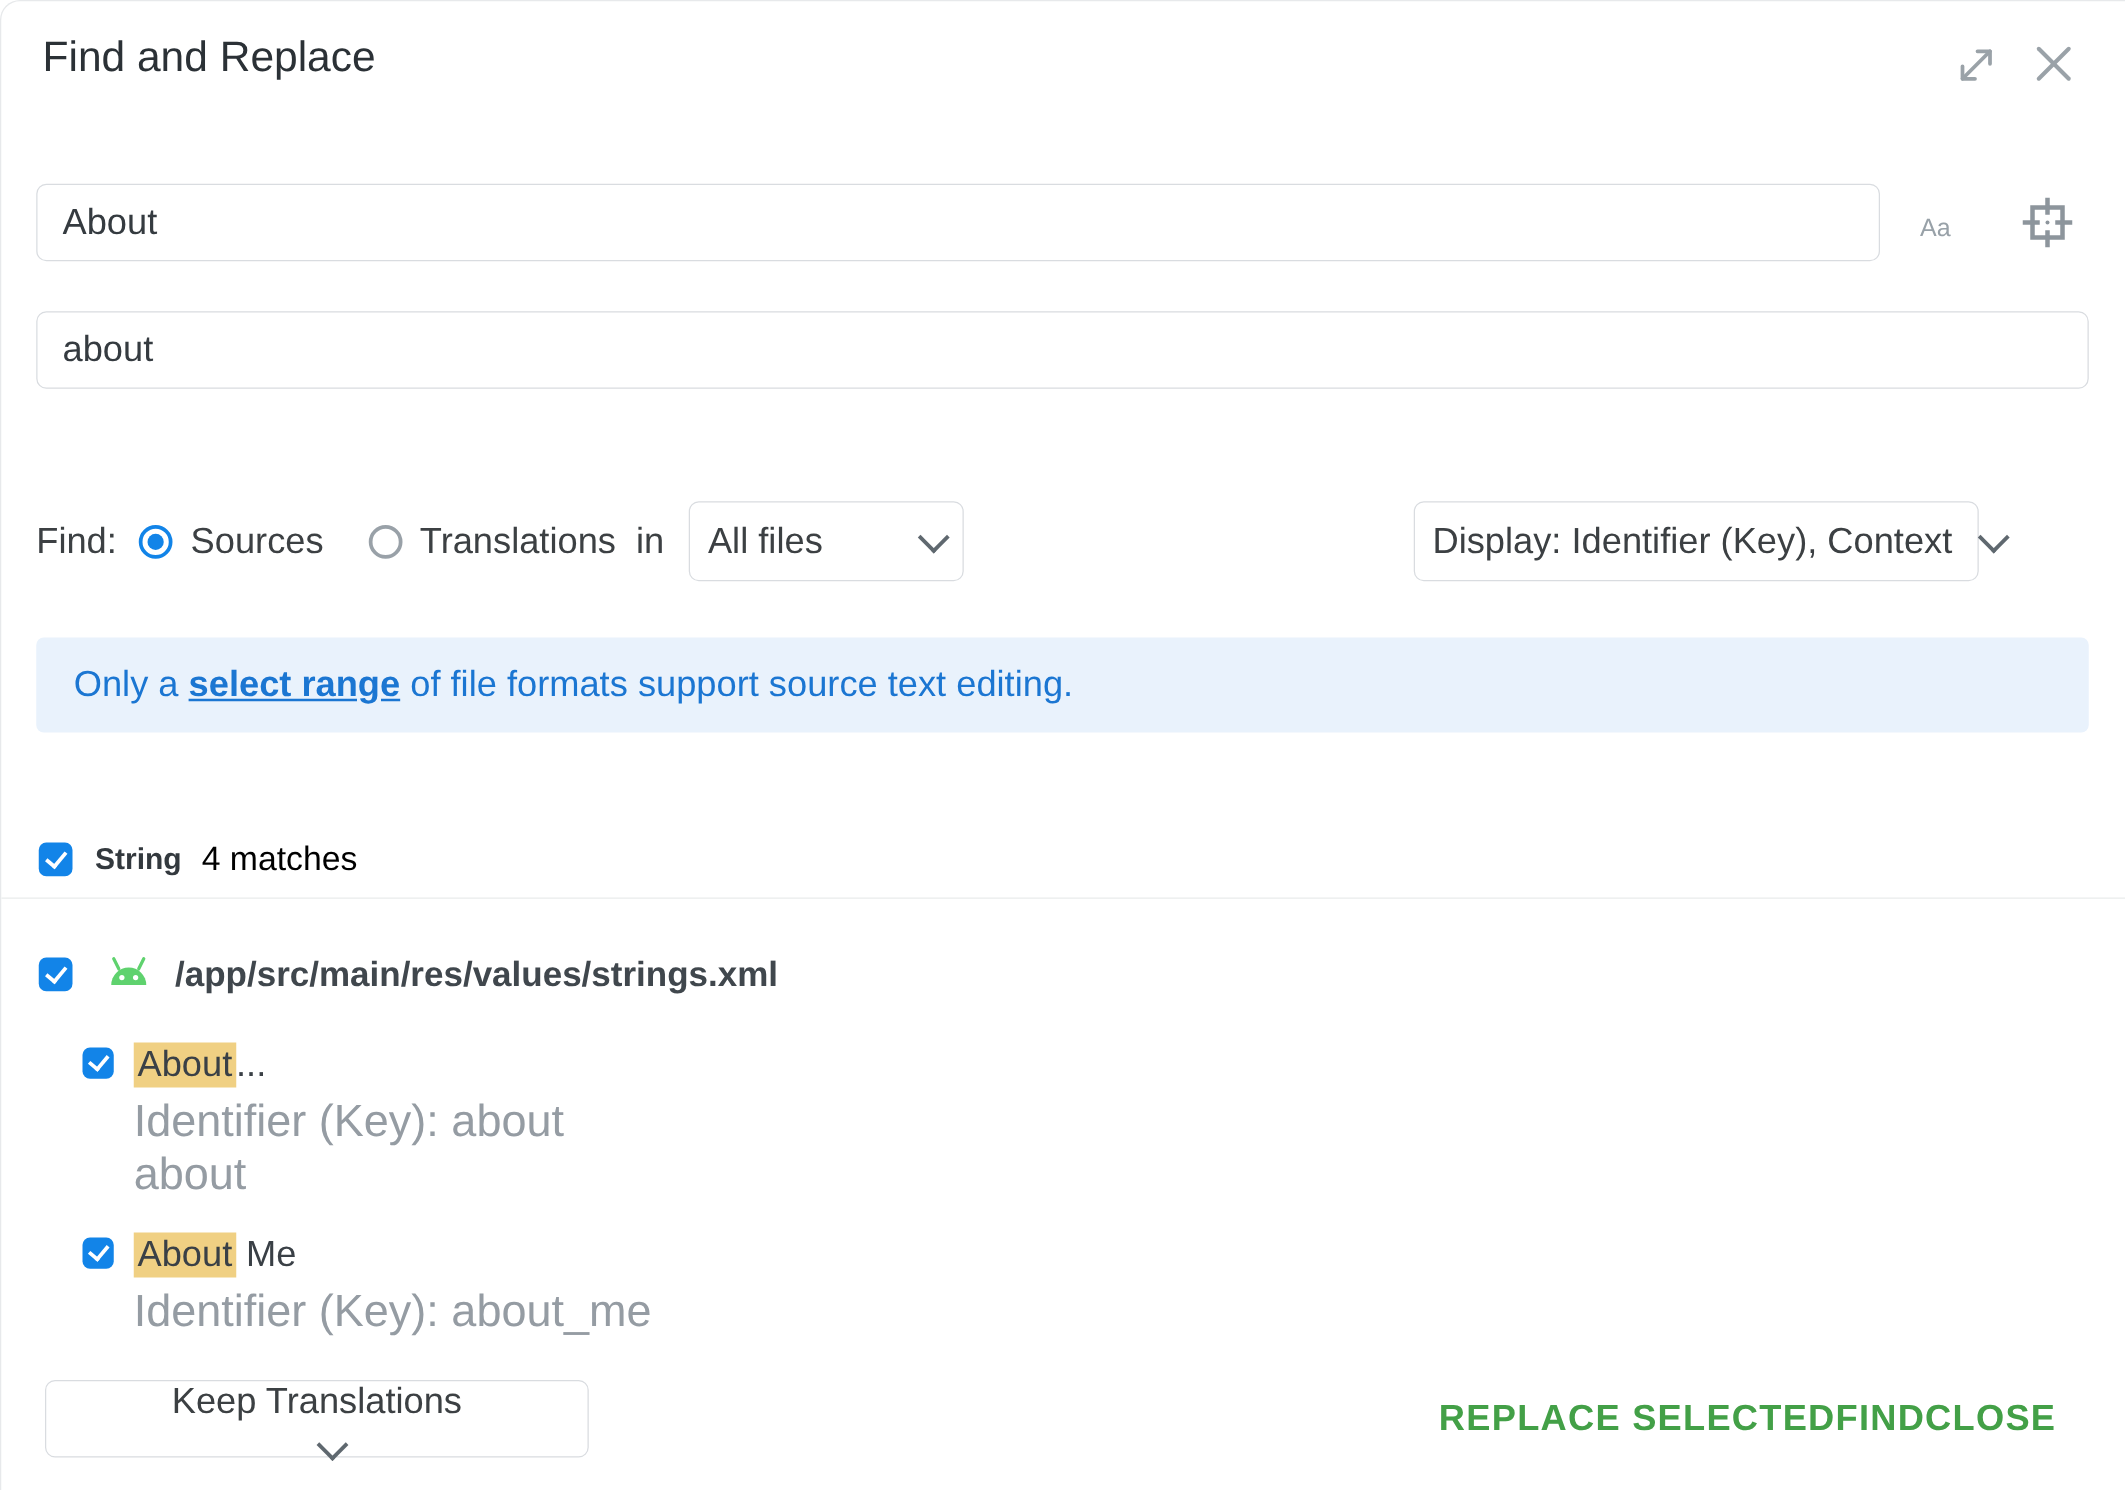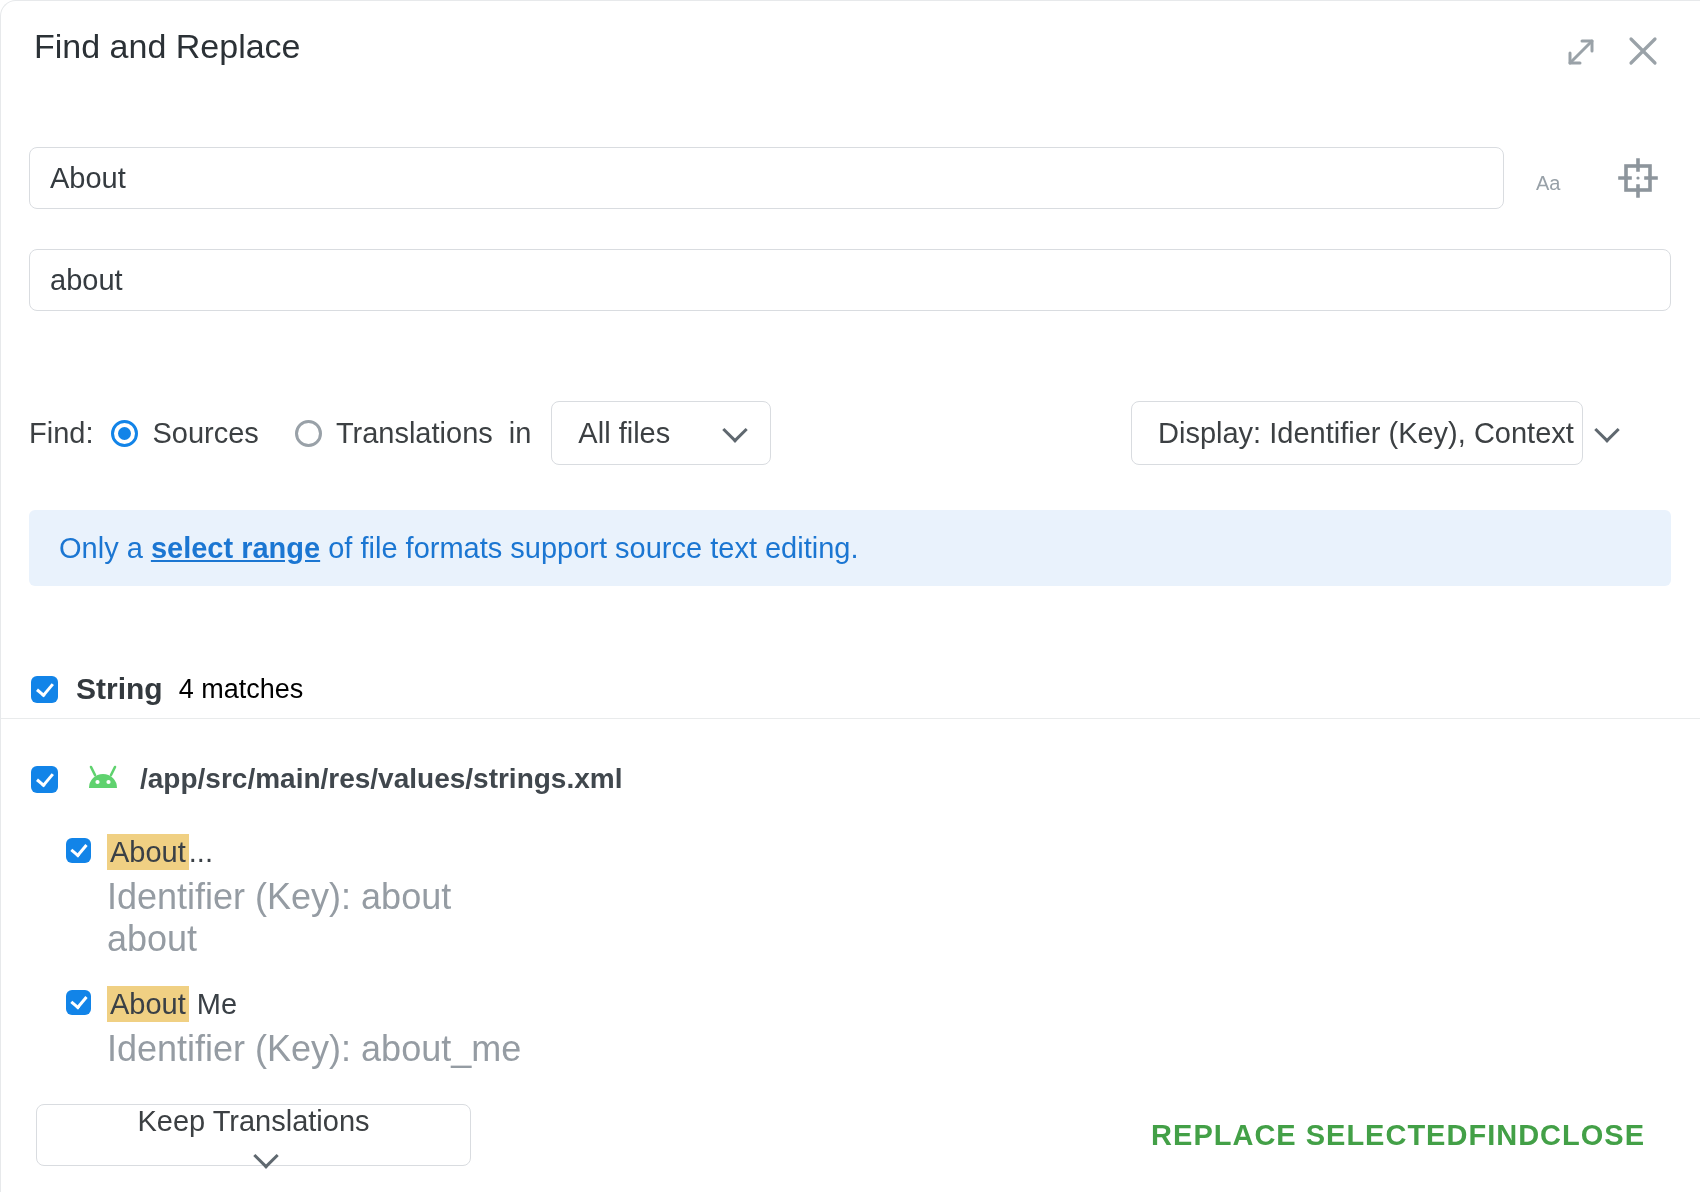--- a/index.html
+++ b/index.html
@@ -27,37 +27,37 @@
   .radio{width:27px;height:27px;border-radius:50%;box-sizing:border-box;position:relative;margin-right:14px;cursor:pointer;flex:none;}
   .radio.on{border:3px solid #1284e8;}
   .radio.on::after{content:"";position:absolute;left:4px;top:4px;width:13px;height:13px;border-radius:50%;background:#1284e8;}
   .radio.off{border:3px solid #99a1a8;}
   .radio-label{font-size:29px;color:#3c4043;}
   .lbl-sources{margin-right:36px;}
   .lbl-translations{margin-right:16px;}
   .in-label{font-size:29px;color:#3c4043;margin-right:20px;}
 
   .select-box{box-sizing:border-box;height:64px;border:1px solid #d9dce0;border-radius:8px;background:#fff;
-              display:flex;align-items:center;justify-content:space-between;padding:0 26px;cursor:pointer;}
+              display:flex;align-items:center;justify-content:space-between;padding:0 14px;cursor:pointer;}
   .select-box .val{font-size:29px;color:#3c4043;white-space:nowrap;}
   .chev{width:15px;height:15px;border-right:3px solid #5f686f;border-bottom:3px solid #5f686f;
         transform:rotate(45deg);margin-top:-7px;flex:none;margin-left:24px;}
   .scope-select{width:220px;}
   .display-select{position:absolute;left:1130px;top:400px;width:452px;}
 
   .banner{position:absolute;left:28px;top:509px;width:1642px;height:76px;background:#e9f2fc;border-radius:6px;
           display:flex;align-items:center;box-sizing:border-box;padding:0 30px;font-size:29px;color:#1b76d2;}
   .banner a{color:#1b76d2;font-weight:700;text-decoration:underline;cursor:pointer;}
 
   .checkbox{width:27px;height:27px;background:#1284e8;border-radius:6px;position:relative;cursor:pointer;flex:none;}
   .checkbox::after{content:"";position:absolute;left:9px;top:4px;width:7px;height:13px;
                    border:solid #fff;border-width:0 3px 3px 0;transform:rotate(40deg);}
 
   .group-row{position:absolute;left:30px;top:671px;display:flex;align-items:center;}
-  .group-label{font-size:30px;font-weight:700;color:#33393e;margin-left:18px;}
+  .group-label{font-size:24px;font-weight:700;color:#33393e;margin-left:18px;}
   .group-count{font-size:27px;color:#000000;margin-left:16px;}
 
   .divider{position:absolute;left:0;top:717px;width:1700px;height:1px;background:#e9ebec;}
 
   .file-row{position:absolute;left:30px;top:761px;display:flex;align-items:center;}
   .android-icon{margin-left:27px;flex:none;}
   .file-path{font-size:28px;font-weight:700;color:#40474d;margin-left:19px;}
 
   .match{position:absolute;left:65px;}
   .match-1{top:833px;}

